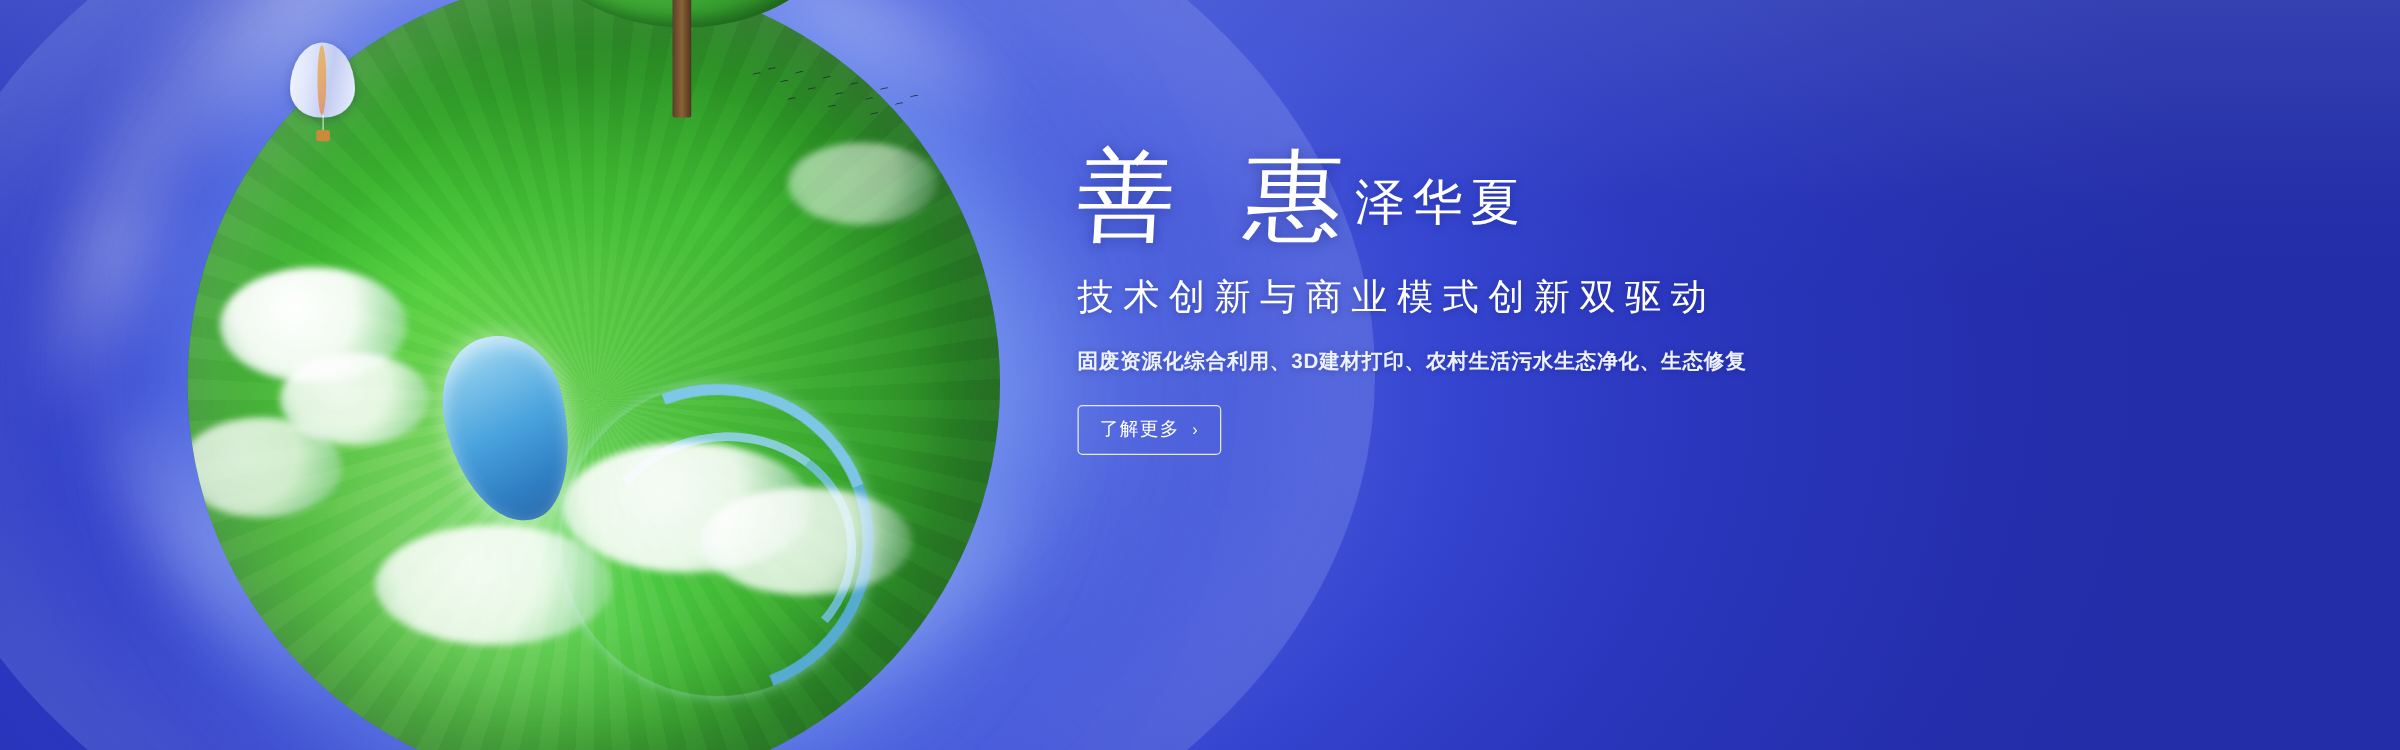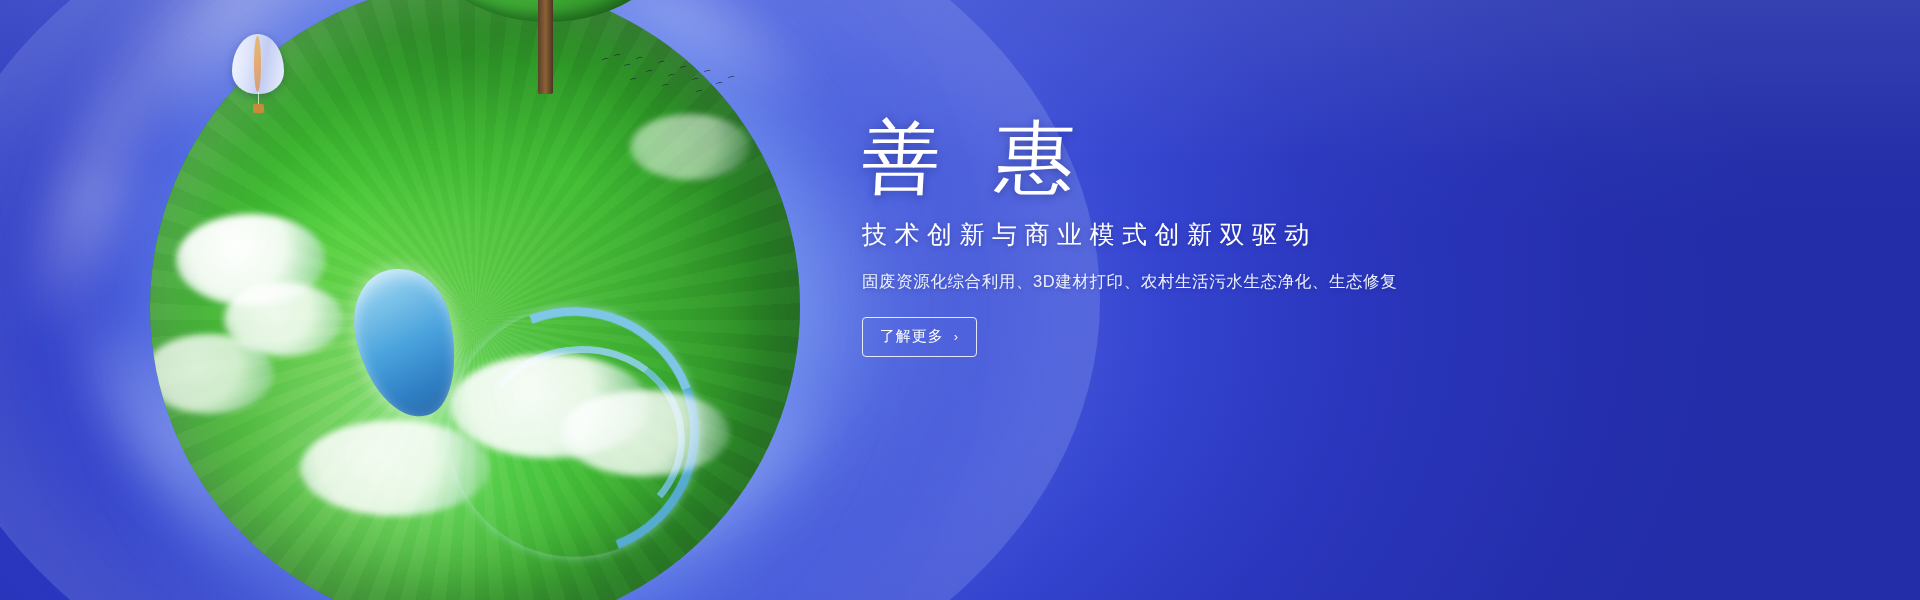--- a/index.html
+++ b/index.html
@@ -177,33 +177,34 @@
     font-family:"DejaVu Serif","Liberation Serif",serif;
     font-size:40px; font-weight:400; letter-spacing:6px;
     padding:0 0 12px 10px;
     text-shadow:0 2px 8px rgba(10,20,90,.35);
   }
   .gap { display:inline-block; width:56px; }
 
   .subtitle {
     margin-top:24px;
     color:#ffffff;
-    font-size:25px;
+    font-size:29px;
     letter-spacing:7.5px;
     font-weight:400;
     white-space:nowrap;
     text-shadow:0 1px 6px rgba(10,20,90,.35);
   }
   .desc {
     margin-top:20px;
     color:#eef2ff;
     font-size:16.5px;
     letter-spacing:.6px;
     white-space:nowrap;
     text-shadow:0 1px 5px rgba(10,20,90,.30);
+    font-weight:bold;
   }
   .cta {
     margin-top:24px;
     display:inline-flex; align-items:center; justify-content:center;
     gap:10px;
     width:115px; height:40px;
     border:1px solid rgba(255,255,255,.85);
     border-radius:4px;
     color:#ffffff; font-size:15px; letter-spacing:1px;
     background:transparent; cursor:pointer;
@@ -276,20 +277,21 @@
   </div>
 
   <div class="vignette"></div>
 
   <div class="content">
 
     <div class="headline">
       <span class="big-char">善</span>
       <span class="gap"></span>
       <span class="big-char">惠</span>
+      <span class="small-chars">泽华夏</span>
     </div>
 
     <div class="subtitle">技术创新与商业模式创新双驱动</div>
 
     <div class="desc">固废资源化综合利用、3D建材打印、农村生活污水生态净化、生态修复</div>
 
     <a class="cta" href="#">
       <span>了解更多</span>
       <span class="chev">›</span>
     </a>

